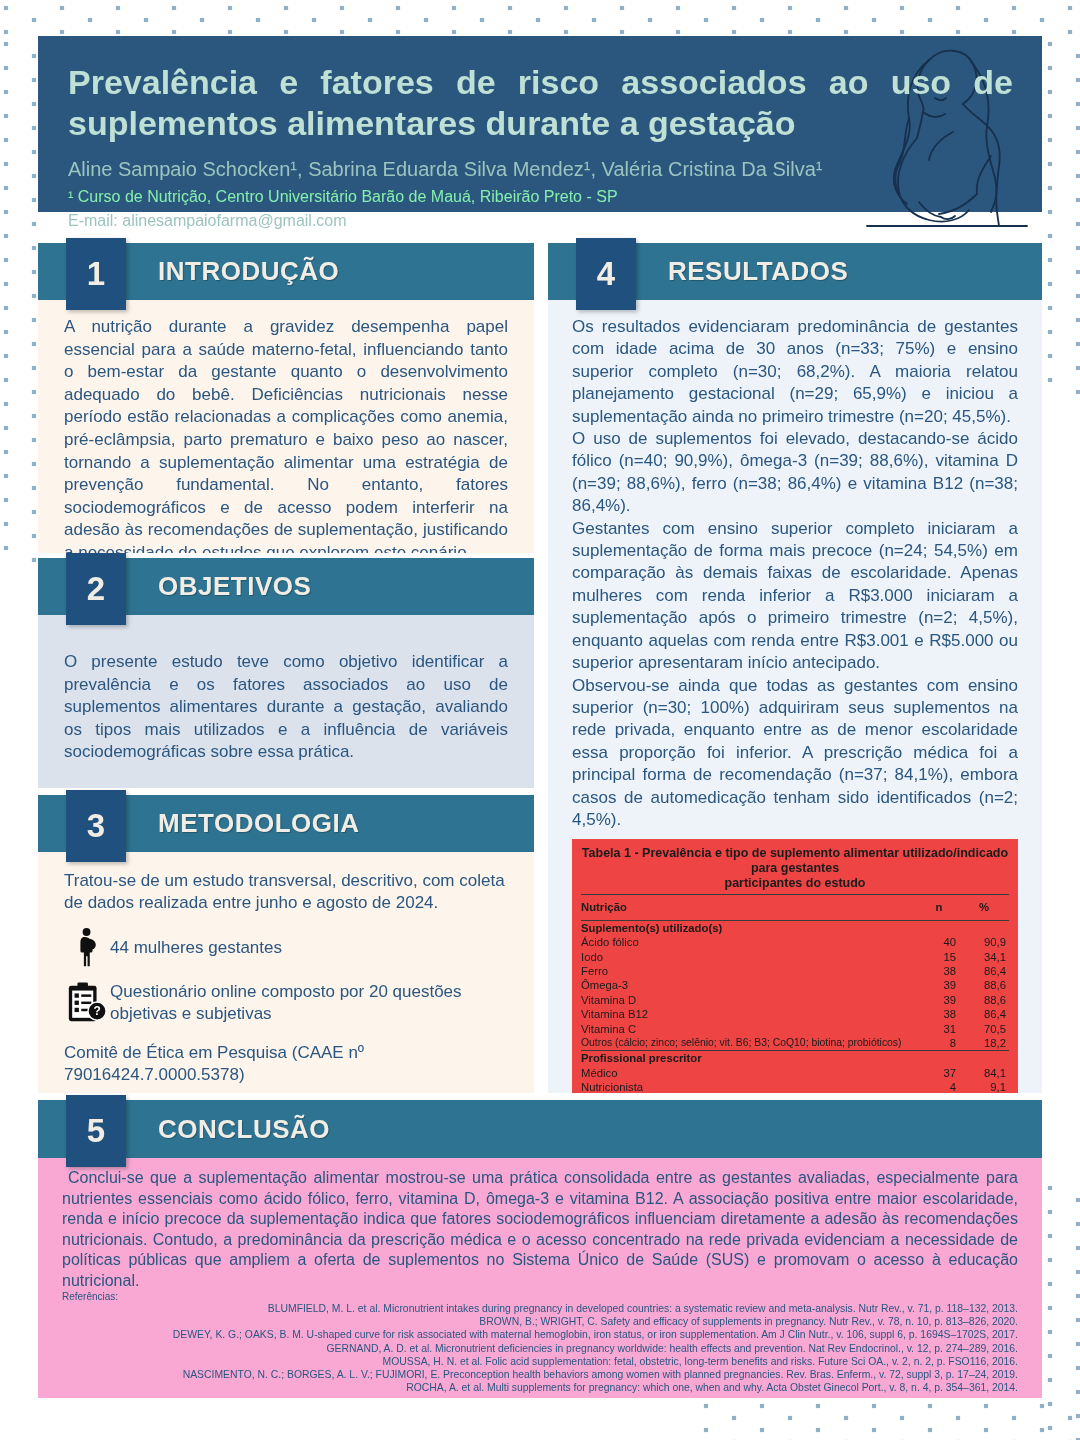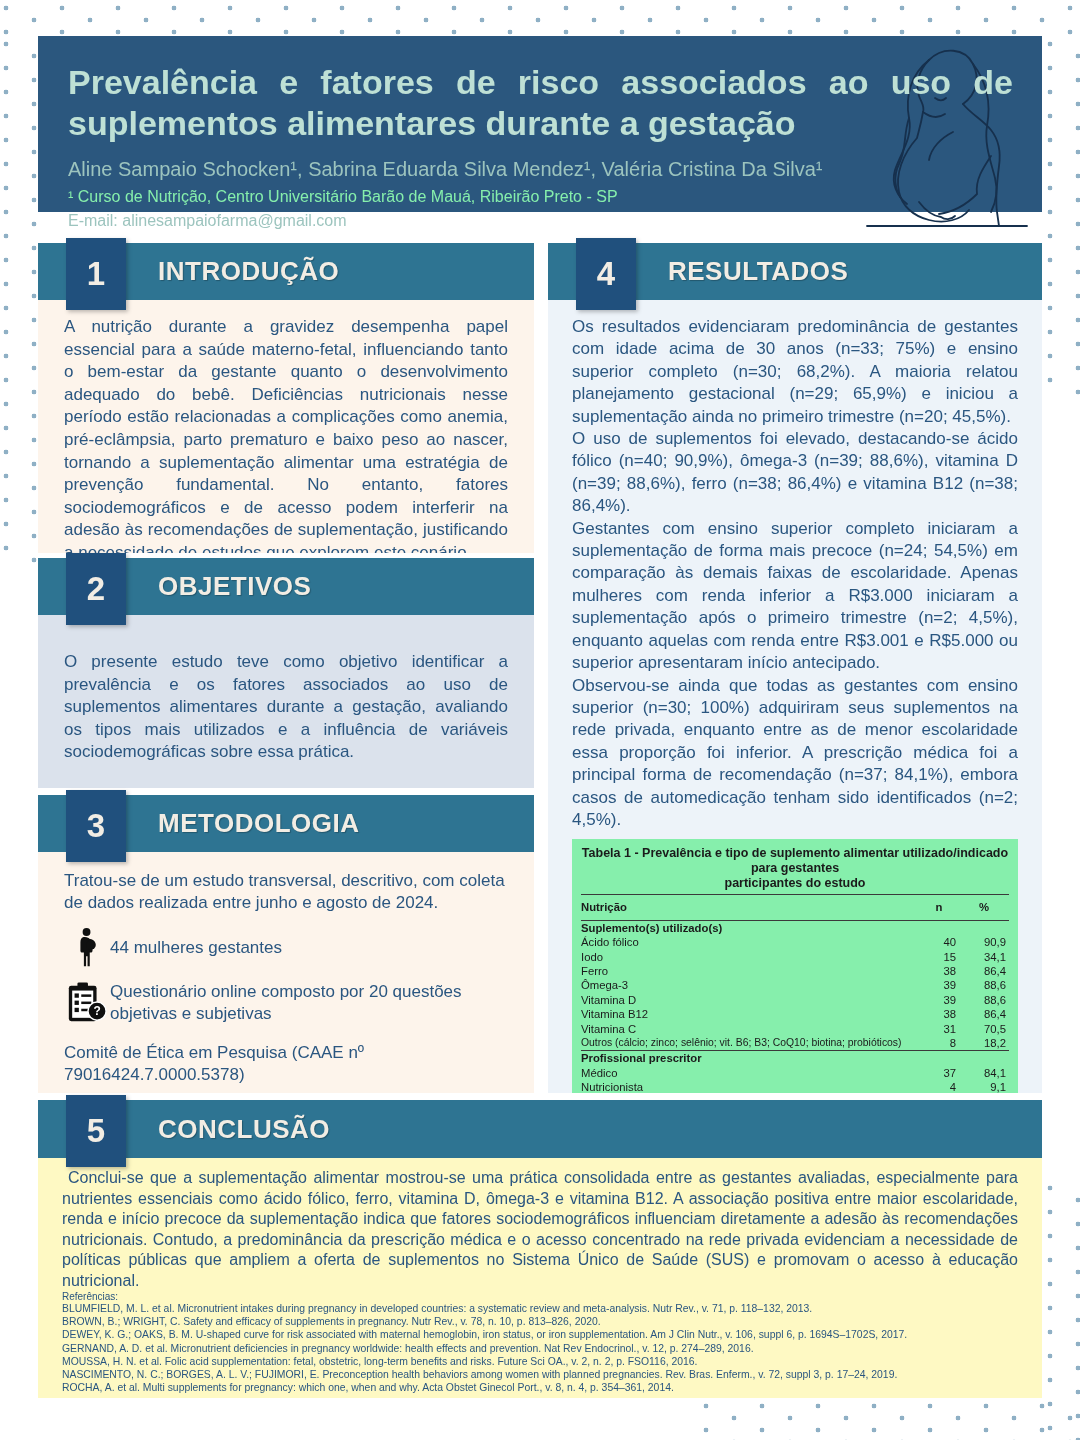--- a/index.html
+++ b/index.html
@@ -67,43 +67,43 @@
   .met-icon{width:46px;flex:0 0 46px;display:flex;justify-content:center;}
   .met-text{flex:1;}
   .ethics{margin-top:16px;}
 
   #sec-res{left:548px;top:243px;width:494px;}
   #sec-res .sec-body{height:793px;background:#EDF3F9;padding:16px 24px 8px 24px;
     font-size:17px;line-height:22.4px;text-align:justify;}
   #sec-res p{margin:0;}
 
   
-  .tablebox{background:#86efac;width:446px;margin:8px auto 0 auto;box-sizing:border-box;
+  .tablebox{background:#ef4444;width:446px;margin:8px auto 0 auto;box-sizing:border-box;
     padding:7px 9px 3px 9px;color:#1B1B1B;text-align:left;}
   .tbl-title{font-size:12.5px;font-weight:bold;text-align:center;line-height:15px;}
   .tablebox table{width:100%;border-collapse:collapse;font-size:11.3px;margin-top:3px;
     border-bottom:1.6px solid #3a3a3a;}
   .tablebox th{font-weight:bold;border-top:1.6px solid #3a3a3a;border-bottom:1.6px solid #3a3a3a;
     padding:1px 0;text-align:left;}
   .tablebox th.cn{width:40px;text-align:center;}
   .tablebox th.cp{width:50px;text-align:center;}
   .tablebox td{padding:1px 0;line-height:12.4px;}
   .tablebox td.num{text-align:right;padding-right:3px;}
   .tablebox tr.group td{font-weight:bold;}
   .tablebox tbody tr.group:not(:first-child) td{border-top:1.6px solid #3a3a3a;}
   .tablebox tr.small td:first-child{font-size:10.4px;}
 
   
   #sec-conc{left:38px;top:1100px;width:1004px;}
   #sec-conc .sec-bar{height:58px;}
   #sec-conc .sec-title{line-height:58px;}
-  #sec-conc .sec-body{height:240px;background:#fef9c3;padding:10px 24px;}
+  #sec-conc .sec-body{height:240px;background:#f9a8d4;padding:10px 24px;}
   .conc-text{font-size:16px;line-height:20.5px;text-align:justify;text-indent:6px;}
   .refs-head{font-size:10px;}
-  .ref{font-size:10.4px;line-height:13.2px;}
+  .ref{font-size:10.4px;line-height:13.2px;text-align:right;}
 </style>
 </head>
 <body>
 
 <div class="dots dots-top"></div>
 <div class="dots dots-left"></div>
 <div class="dots dots-right"></div>
 <div class="dots dots-right-bottom"></div>
 <div class="dots dots-bottom"></div>
 

